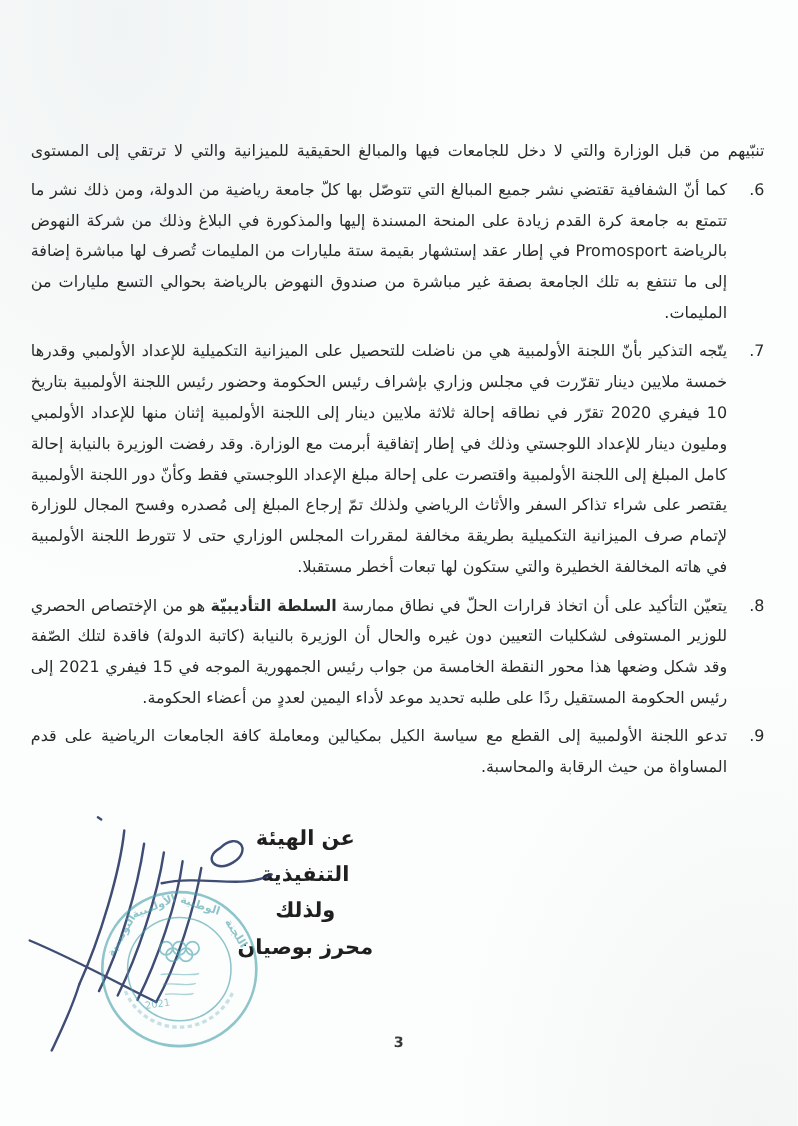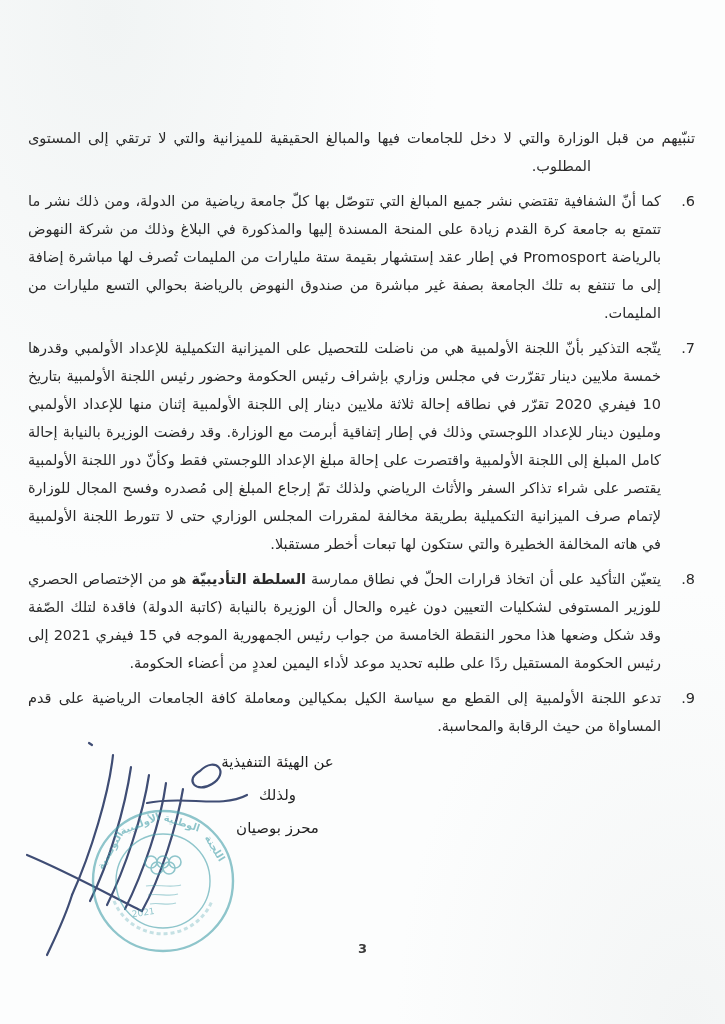--- a/index.html
+++ b/index.html
@@ -18,38 +18,37 @@
   }
   .intro-line1{ text-align:justify; text-align-last:justify;margin-top:48px; }
   .intro-line2{ text-align:right; padding-right:104px; }
   .item{ display:flex; margin-top:7px; }
   .item .num{ flex:0 0 34px; }
   .item .body{ flex:1 1 auto; text-align:justify; }
   .sub{ padding-right:36px; }
   .hl{ font-weight:bold; }
   .sig-block{
     position:absolute; top:746px; left:200px; width:155px;
-    direction:rtl; text-align:center; font-weight:normal; font-size:15px;
+    direction:rtl; text-align:center; font-weight:bold; font-size:19px;
     line-height:33px; color:#1f1f1f;
   }
   .signature-ink{ position:absolute; left:25px; top:733px; }
   .stamp{ position:absolute; left:88px; top:806px; opacity:.6; }
   .page-number{
     position:absolute; top:941px; left:0; width:725px; text-align:center;
     font-weight:bold; font-size:13px; color:#3a3a3a;
   }
 </style>
 </head>
 <body>
 
 <div class="page-text">
 
   <div>
     <div class="intro-line1">تنبّيهم من قبل الوزارة والتي لا دخل للجامعات فيها والمبالغ الحقيقية للميزانية والتي لا ترتقي إلى المستوى</div>
-    <div class="intro-line2">المطلوب.</div>
   </div>
 
   <div class="item">
     <span class="num">6.</span>
     <div class="body">
       <span>كما أنّ الشفافية تقتضي نشر جميع المبالغ التي تتوصّل بها كلّ جامعة رياضية من الدولة، ومن ذلك نشر ما تتمتع به جامعة كرة القدم زيادة على المنحة المسندة إليها والمذكورة في البلاغ وذلك من شركة النهوض بالرياضة Promosport في إطار عقد إستشهار بقيمة ستة مليارات من المليمات تُصرف لها مباشرة إضافة إلى ما تنتفع به تلك الجامعة بصفة غير مباشرة من صندوق النهوض بالرياضة بحوالي التسع مليارات من المليمات.</span>
     </div>
   </div>
 
   <div class="item">

